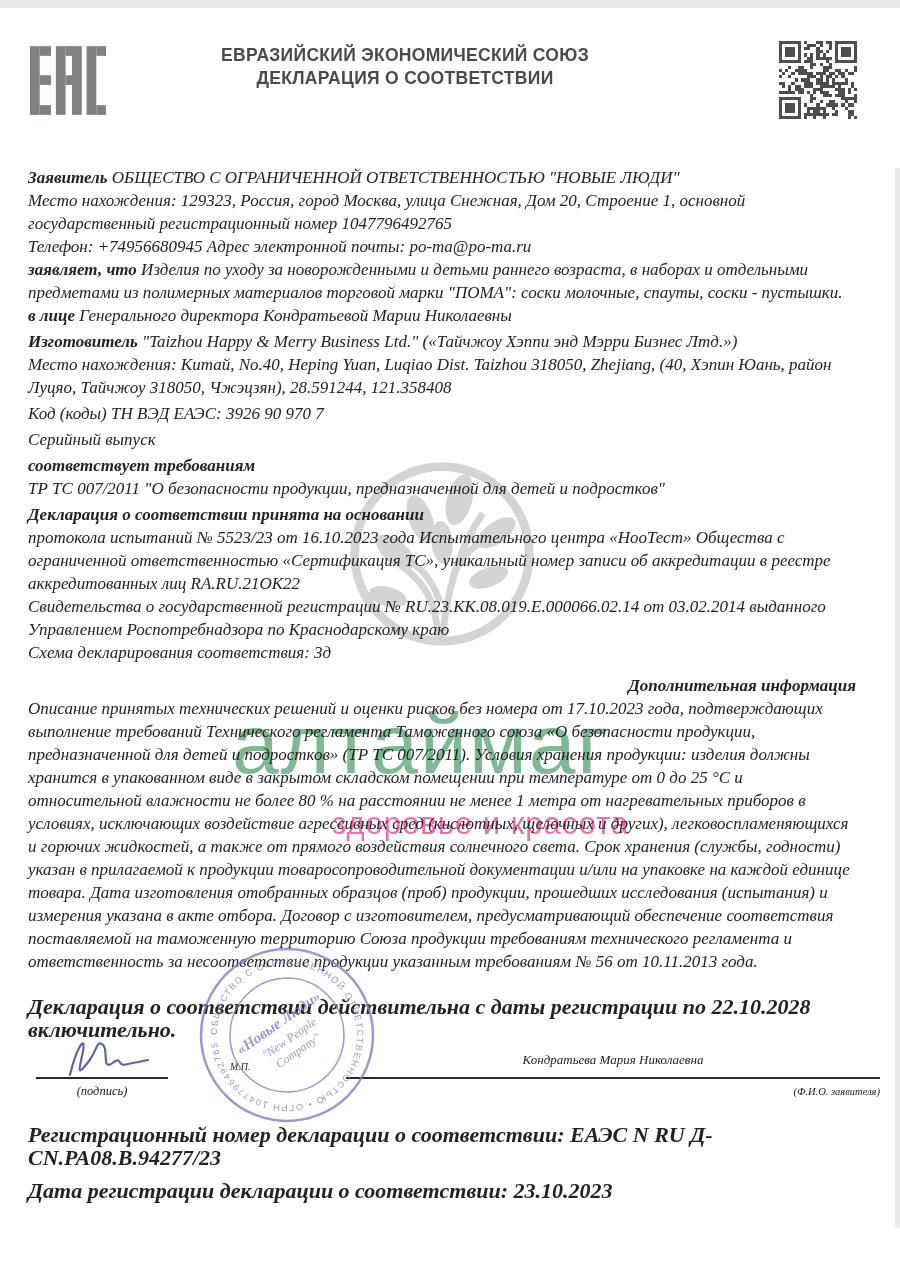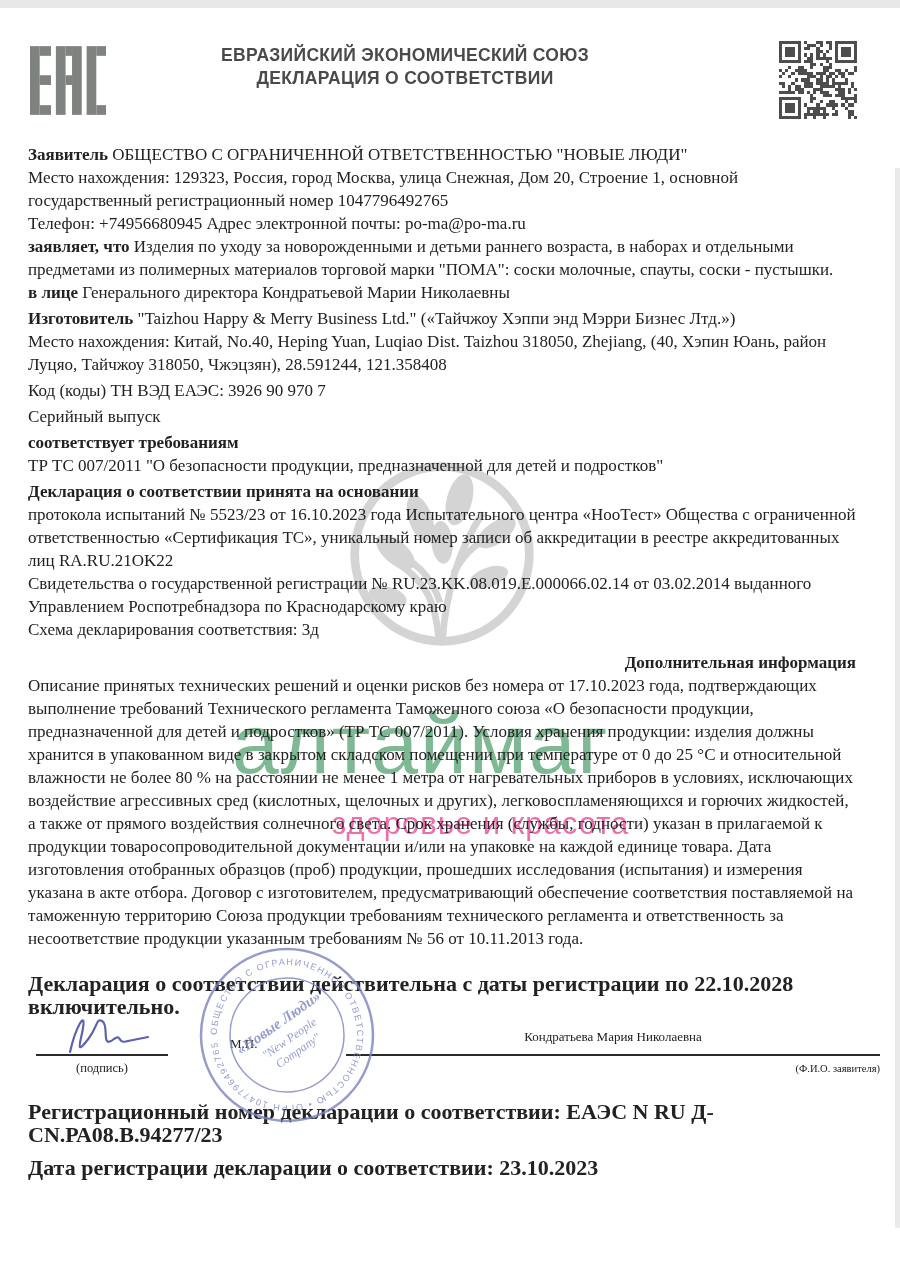--- a/index.html
+++ b/index.html
@@ -24,34 +24,34 @@
     font-family:"Liberation Sans", sans-serif;font-size:84px;font-weight:normal;
     color:#15803d;opacity:.55;letter-spacing:2px;white-space:nowrap;
   }
   .wm-tagline{
     position:absolute;left:332px;top:798px;z-index:1;
     font-family:"Liberation Sans", sans-serif;font-size:31px;
     color:#ec4899;opacity:.8;letter-spacing:1px;white-space:nowrap;
   }
   
   .content{
-    position:absolute;left:28px;top:135px;width:828px;z-index:3;
-    font-size:17px;line-height:23px;
+    position:absolute;left:28px;top:158px;width:828px;z-index:3;
+    font-size:17px;line-height:23px;font-style:italic;
   }
   .content p{margin:0;}
   .mt3{margin-top:3px !important;}
   .mt10{margin-top:10px !important;text-align:right;}
   .mt22{margin-top:22px !important;}
   b{font-weight:bold;}
   
   .sig-row{position:relative;height:62px;margin-top:4px;}
   .sig-line-left{position:absolute;left:8px;top:32px;width:132px;border-top:2px solid #2a2a2a;}
   .sig-caption-left{position:absolute;left:8px;top:35px;width:132px;text-align:center;font-size:12.5px;}
   .sig-scribble{position:absolute;left:34px;top:-14px;width:110px;height:52px;z-index:4;}
-  .mp-mark{position:absolute;left:202px;top:10px;font-size:13px;}
+  .mp-mark{position:absolute;left:202px;top:10px;font-size:10px;}
   .sig-name{position:absolute;left:318px;top:3px;width:534px;text-align:center;font-size:13px;}
   .sig-line-right{position:absolute;left:318px;top:32px;width:534px;border-top:2px solid #2a2a2a;}
   .sig-caption-right{position:absolute;left:318px;top:35px;width:534px;text-align:right;font-size:10.5px;}
   .reg-line{font-weight:bold;font-size:22px;}
   .reg-number{margin-top:16px !important;}
   .reg-date{margin-top:10px !important;}
   
   .stamp{position:absolute;left:197px;top:937px;width:180px;height:180px;z-index:4;opacity:.8;}
   .stamp text{fill:#7b83c0;}
   

